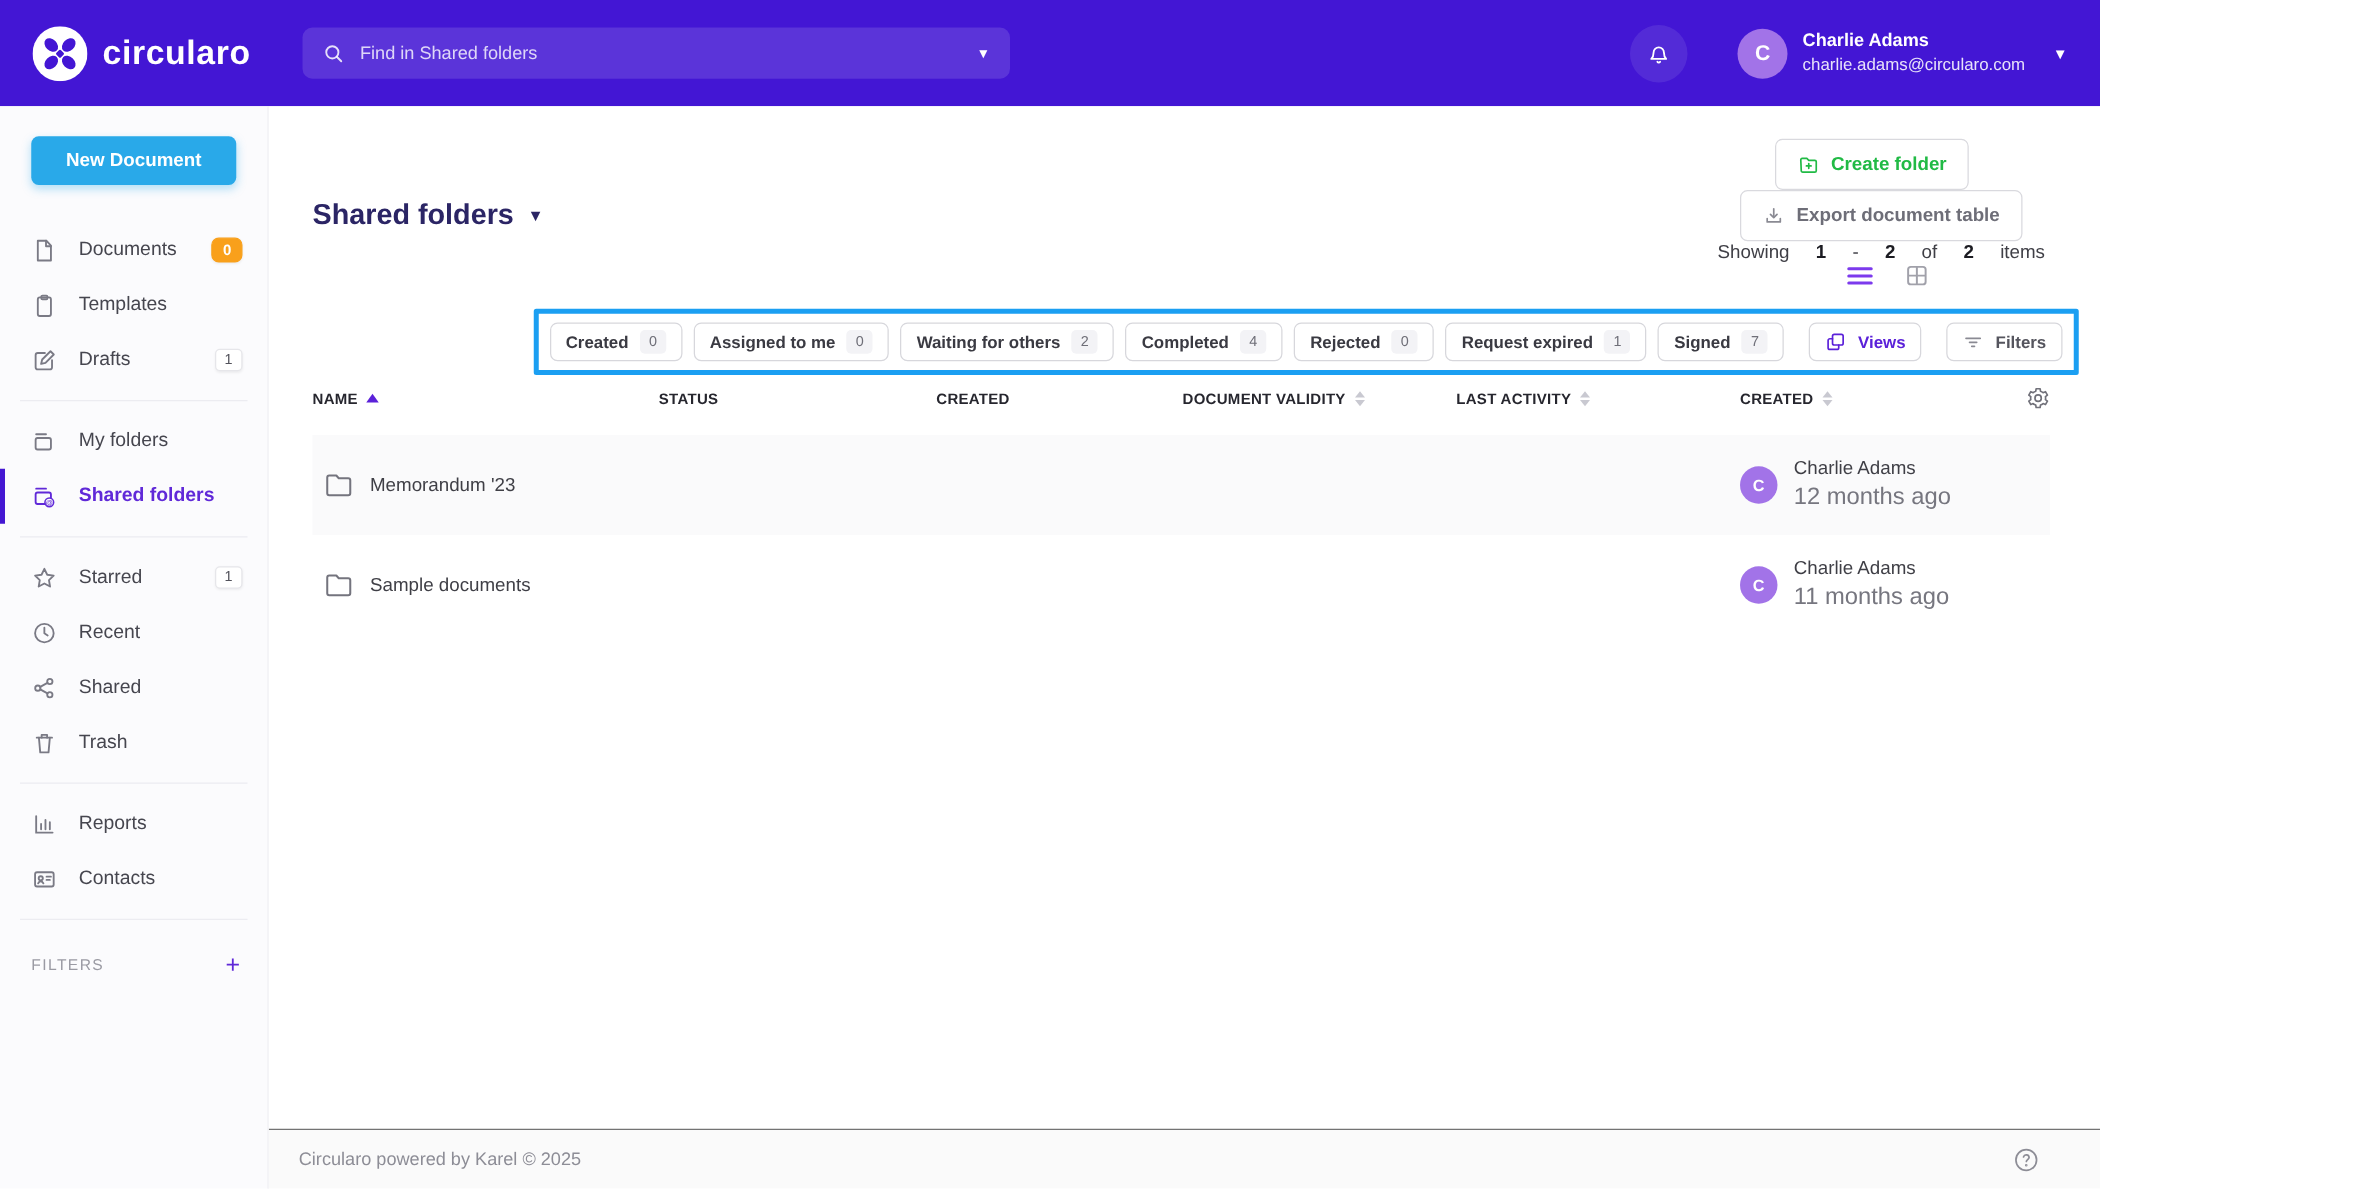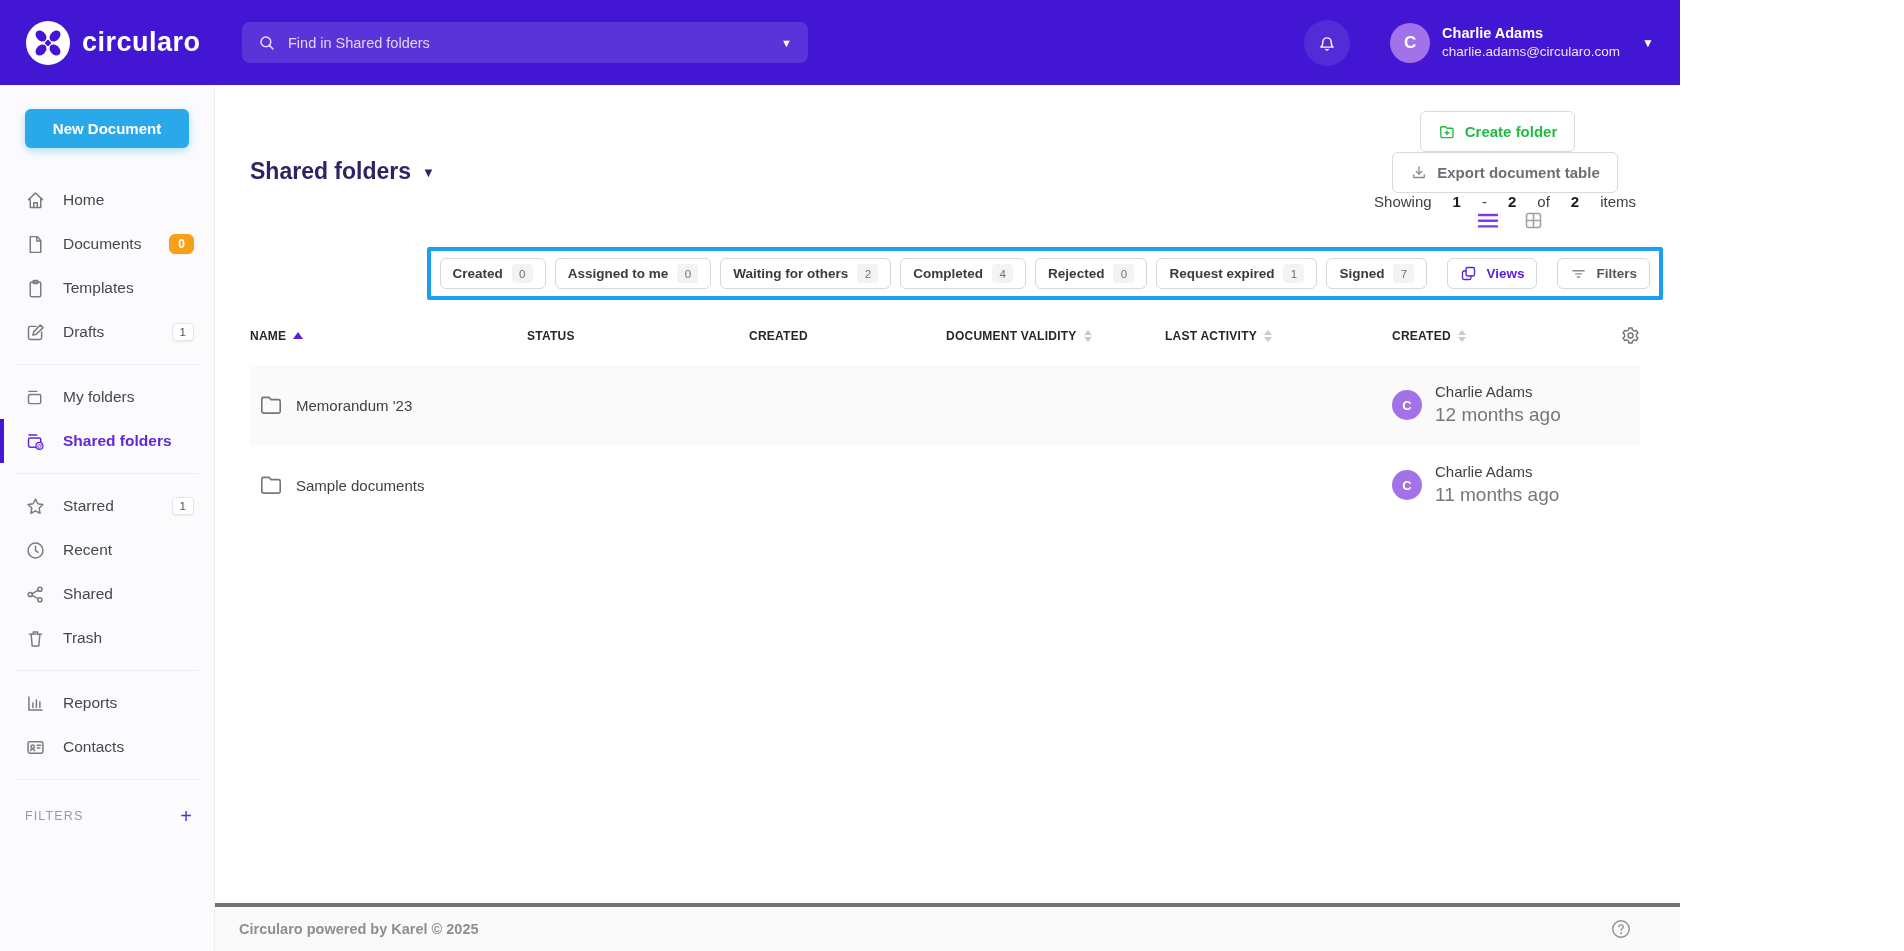--- a/index.html
+++ b/index.html
@@ -58,40 +58,40 @@
   
   .chips-line { display:flex; justify-content:flex-end; margin-top:16px; margin-right:-23px; }
   .chips-box { border:4px solid #1b9ff2; border-radius:2px; padding:7px 9px; display:flex; align-items:center; gap:9px; background:transparent; }
   .chip { height:31px; background:#fff; border:1px solid #d7d7dc; border-radius:6px; display:flex; align-items:center; gap:9px; padding:0 12px; font-size:13.5px; font-weight:600; color:#3a3a42; cursor:pointer; white-space:nowrap; }
   .chip-count { background:#f3f3f6; border-radius:4px; min-width:21px; height:19px; display:flex; align-items:center; justify-content:center; font-size:11.5px; font-weight:400; color:#6f6f78; padding:0 6px; }
   .chip.views { color:#5b21d9; margin-left:11px; }
   .chip.filters-chip { color:#55555e; margin-left:11px; }
 
   
   .tgrid { display:grid; grid-template-columns:277px 222px 197px 219px 227px 1fr 40px; align-items:center; }
-  .thead { margin-top:26px; }
+  .thead { margin-top:9px; }
   .th { display:flex; align-items:center; gap:7px; font-size:12px; font-weight:700; color:#26262e; letter-spacing:.02em; cursor:pointer; }
   .sort-asc { width:0; height:0; border-left:5px solid transparent; border-right:5px solid transparent; border-bottom:7px solid #5b21d9; }
   .sort-dual { display:flex; flex-direction:column; gap:2px; }
   .sort-dual i { width:0; height:0; border-left:4px solid transparent; border-right:4px solid transparent; display:block; }
   .sort-dual .up { border-bottom:5px solid #c9c9d1; }
   .sort-dual .dn { border-top:5px solid #c9c9d1; }
   .th-gear { justify-self:end; color:#71717a; cursor:pointer; display:flex; }
   .rows { margin-top:20px; }
   .trow { height:80px; cursor:pointer; }
   .trow.alt { background:#fafafb; }
   .cell-name { display:flex; align-items:center; gap:12px; padding-left:8px; font-size:15px; color:#3f3f46; }
   .cell-name .ficon { color:#74747e; display:flex; }
   .cell-created { display:flex; align-items:center; gap:13px; }
   .row-avatar { width:30px; height:30px; border-radius:50%; background:#a273e8; color:#fff; font-size:13px; font-weight:700; display:flex; align-items:center; justify-content:center; }
   .created-name { font-size:15px; color:#3f3f46; line-height:1.4; }
   .created-time { font-size:19px; color:#76767f; line-height:1.4; }
 
   
-  .footer { margin:auto -40px 0 -35px; height:48px; background:#fafafa; border-top:4px solid #737373; display:flex; align-items:center; padding:0 48px 0 24px;font-weight:bold; }
+  .footer { margin:auto -40px 0 -35px; height:48px; background:#fafafa; border-top:1px solid #737373; display:flex; align-items:center; padding:0 48px 0 24px; }
   .footer-text { font-size:14.5px; color:#8d8d96; }
   .footer-help { margin-left:auto; color:#8d8d96; cursor:pointer; display:flex; }
 </style>
 </head>
 <body>
 
 <div class="app">
 
   <header class="topbar">
     <div class="brand">
@@ -131,30 +131,20 @@
           <div class="user-email">charlie.adams@circularo.com</div>
         </div>
         <span class="user-caret">▼</span>
       </div>
     </div>
   </header>
 
   <nav class="sidebar">
     <button class="new-doc">New Document</button>
 
-    <div class="side-item">
-      <span class="sicon">
-          <svg width="21" height="21" viewBox="0 0 24 24" fill="none" stroke="currentColor" stroke-width="1.7" stroke-linecap="round" stroke-linejoin="round">
-            <path d="M4 11l8-7.5L20 11"></path>
-            <path d="M6 9.5V20h12V9.5"></path>
-            <path d="M10 20v-5.5h4V20"></path>
-          </svg>
-        </span>
-      <span>Home</span>
-    </div>
 
     <div class="side-item">
       <span class="sicon">
           <svg width="21" height="21" viewBox="0 0 24 24" fill="none" stroke="currentColor" stroke-width="1.7" stroke-linecap="round" stroke-linejoin="round">
             <path d="M6 3h8l4 4.5V21H6z"></path>
             <path d="M13.5 3v5H18"></path>
           </svg>
         </span>
       <span>Documents</span>
       <span class="side-badge orange">0</span>

